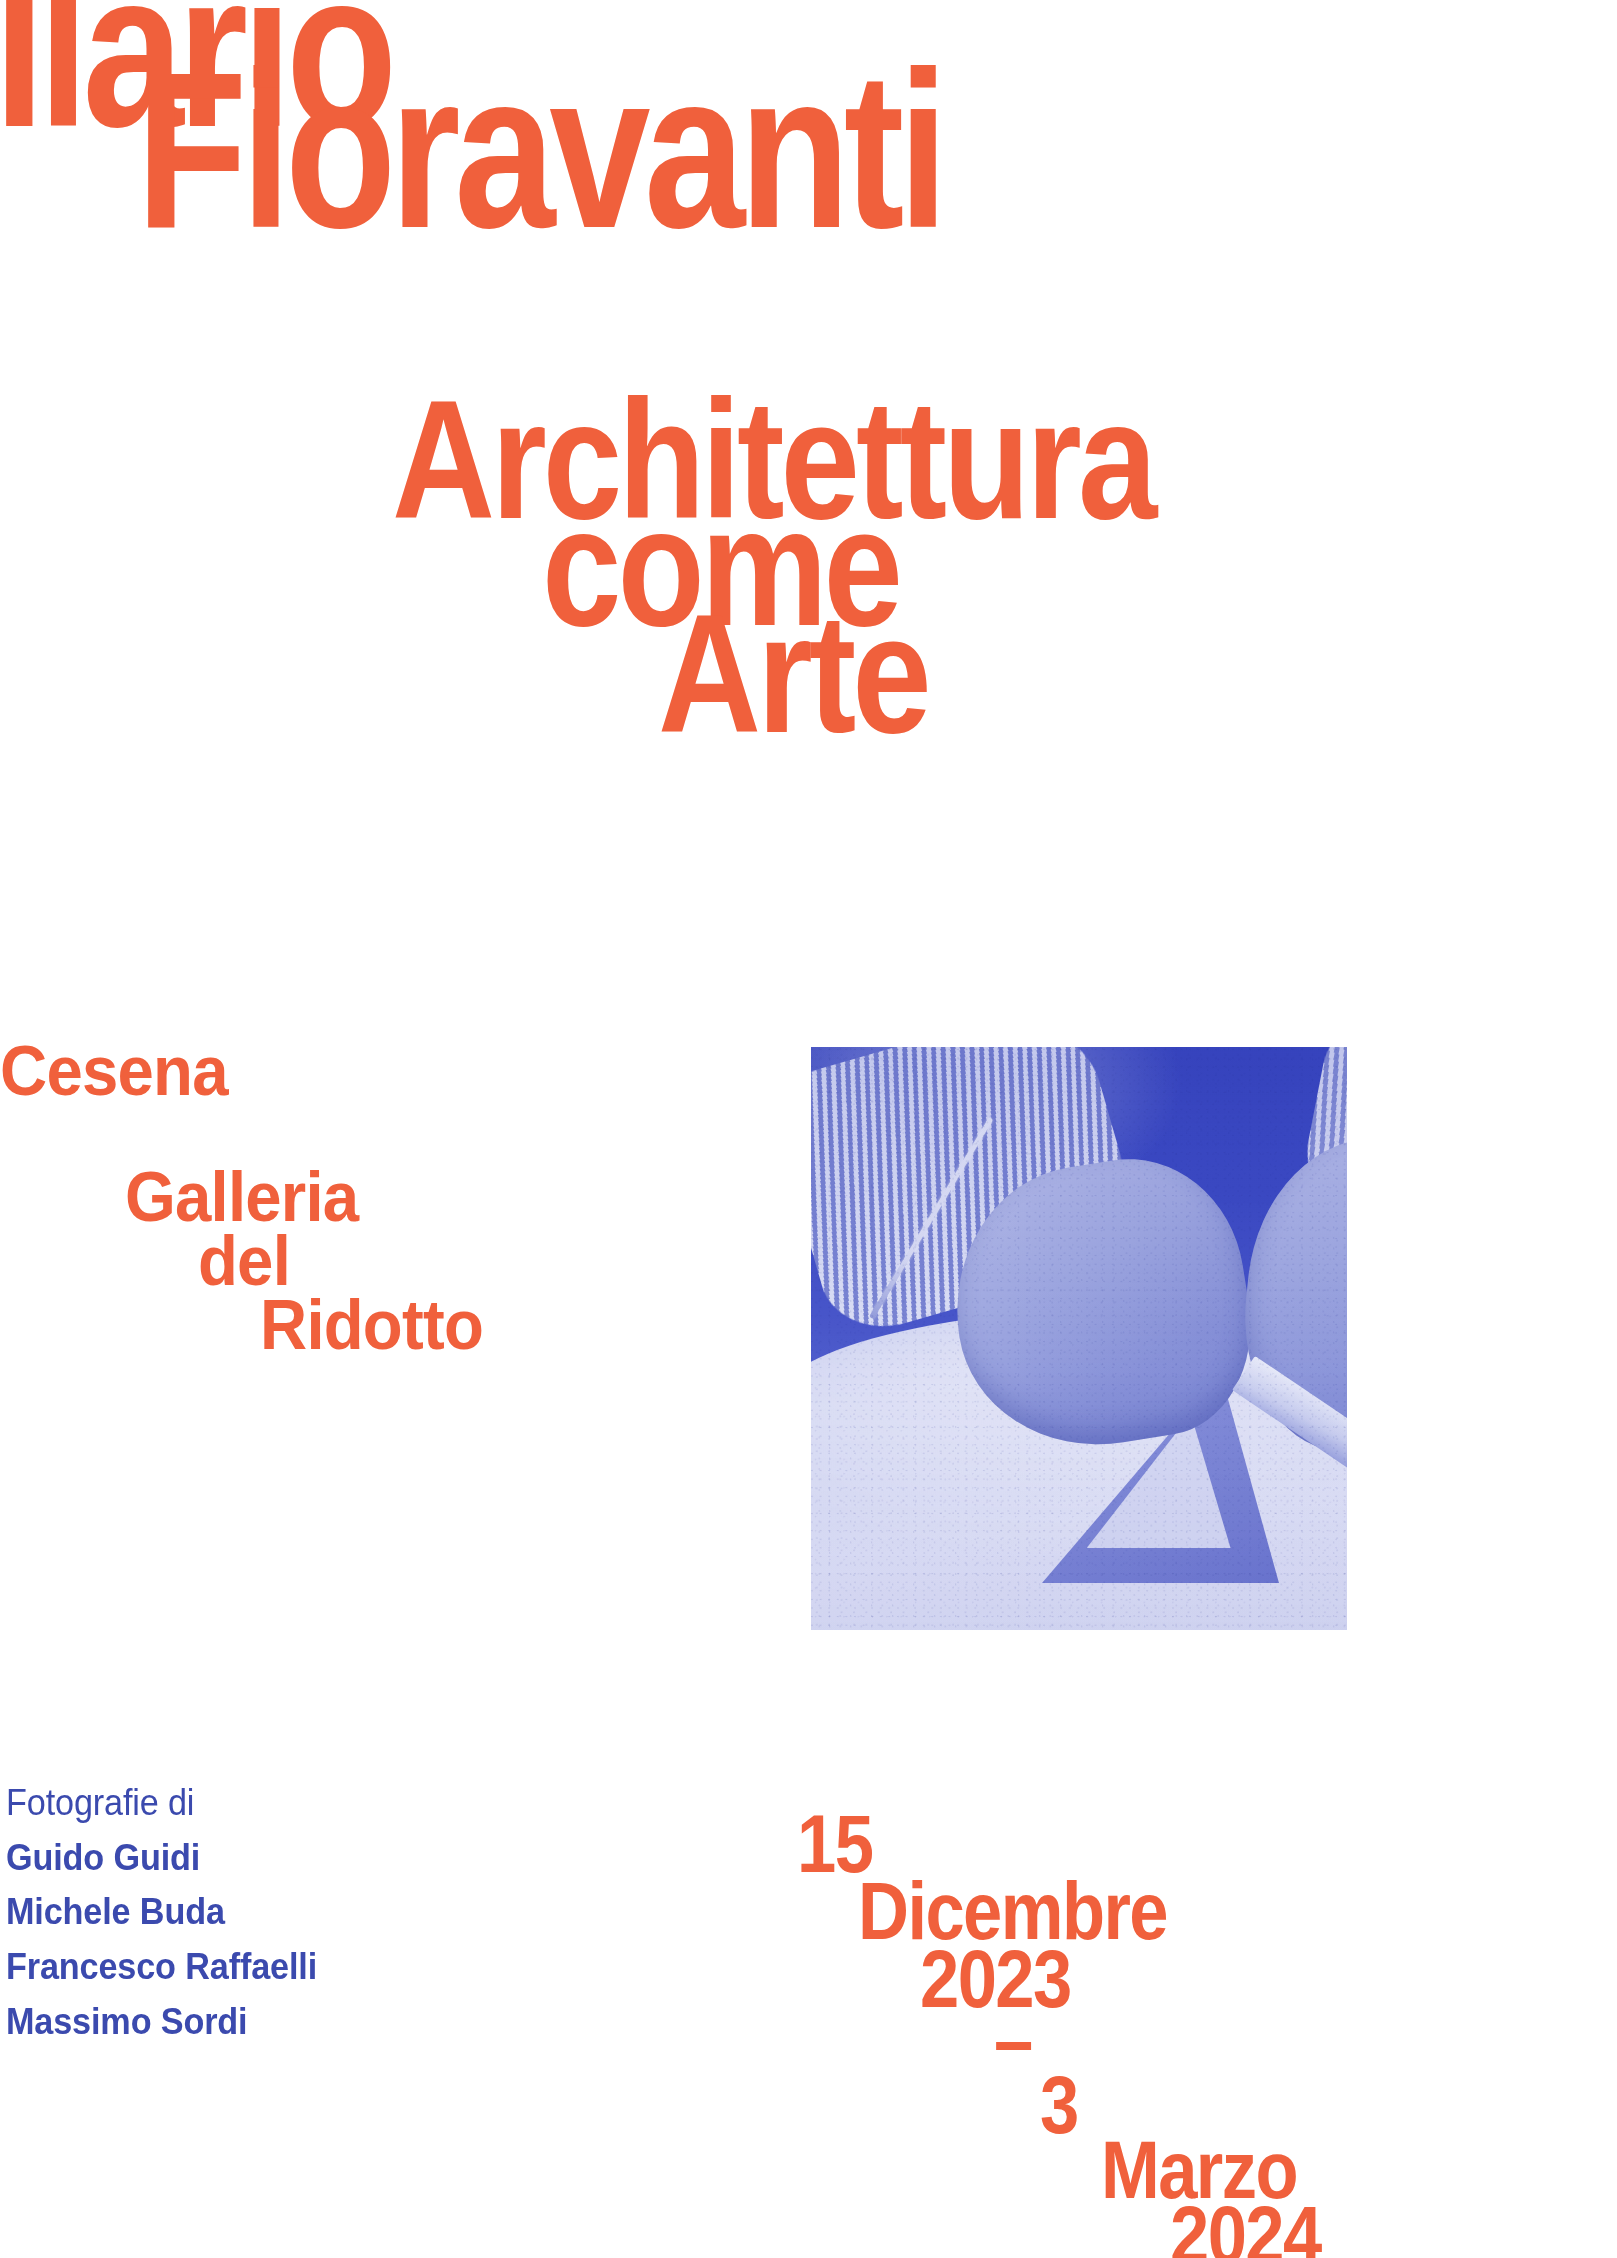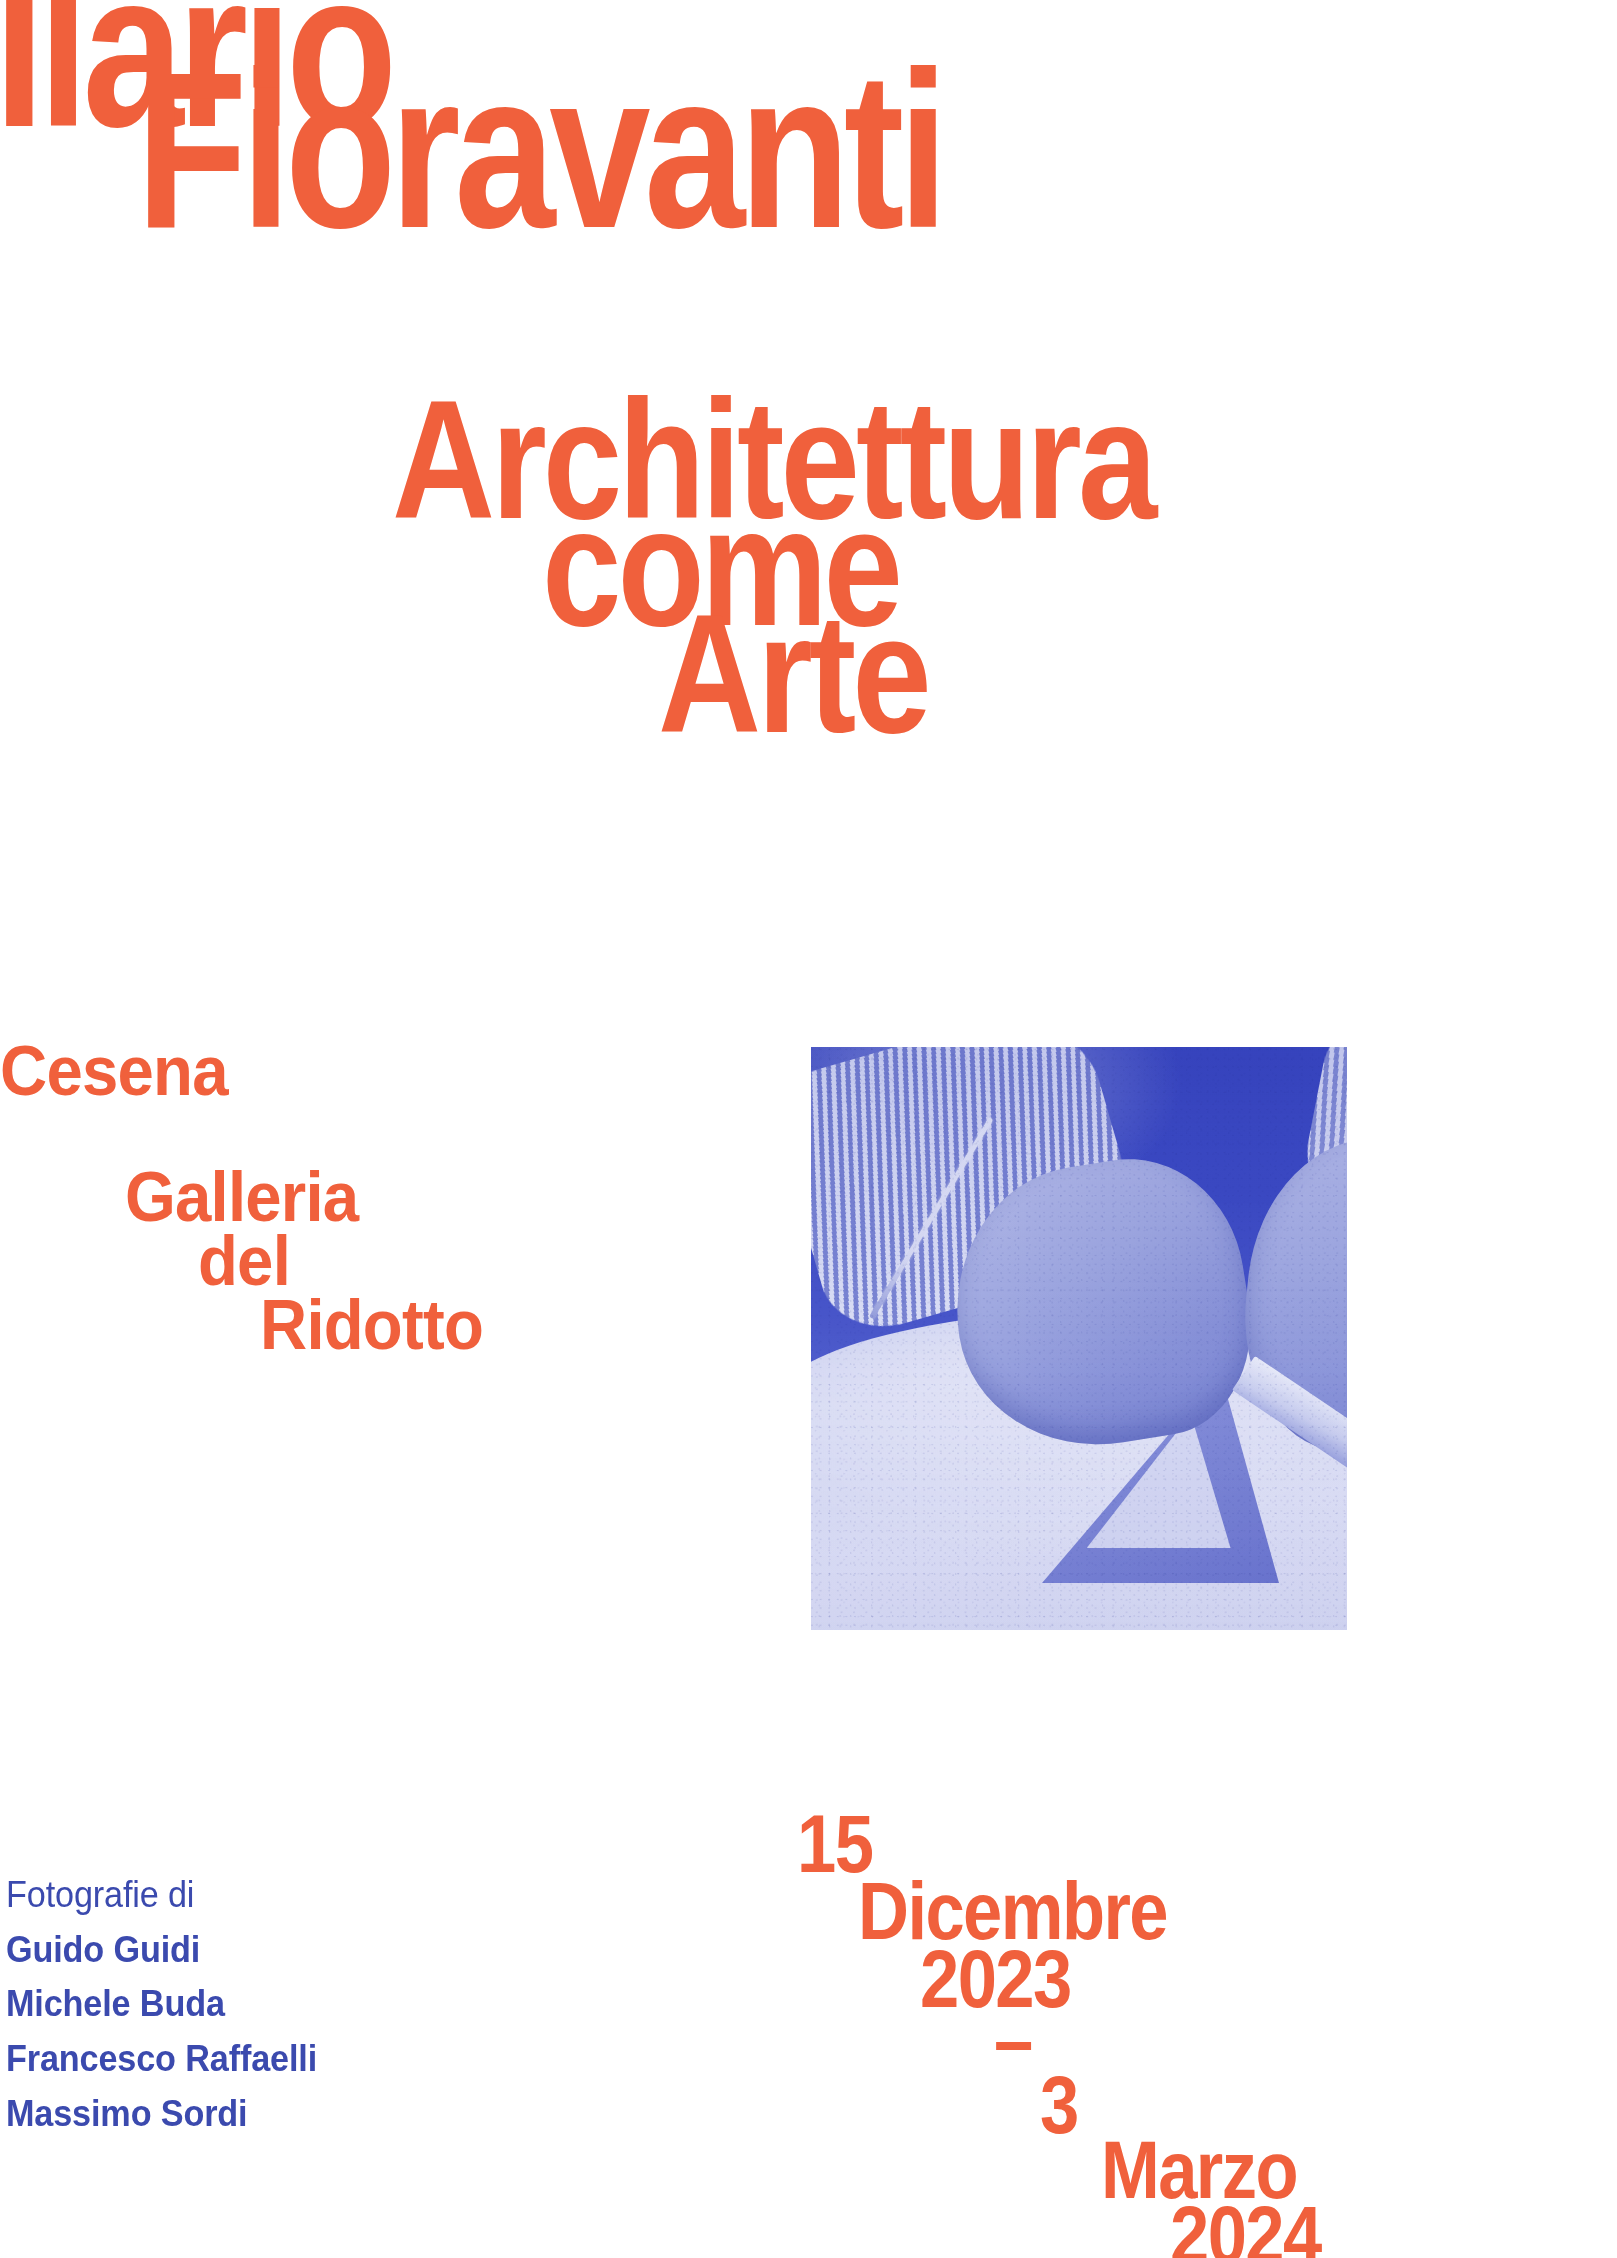--- a/index.html
+++ b/index.html
@@ -210,21 +210,21 @@
     inset: 0;
     background: linear-gradient(180deg, rgba(52,64,190,0.18) 0%, rgba(52,64,190,0.04) 55%, rgba(52,64,190,0.10) 100%);
     mix-blend-mode: multiply;
     pointer-events: none;
   }
 
   
   #credits {
     position: absolute;
     left: 5.7px;
-    top: 1868px;
+    top: 1776px;
     width: 497px;
   }
   #credits .cred {
     font-family: "Liberation Sans Narrow", "Liberation Sans", "DejaVu Sans Condensed", sans-serif;
     font-size: 36px;
     line-height: 1.52;
     letter-spacing: -0.004em;
     color: #3B4AAE;
     white-space: nowrap;
     transform-origin: left center;

